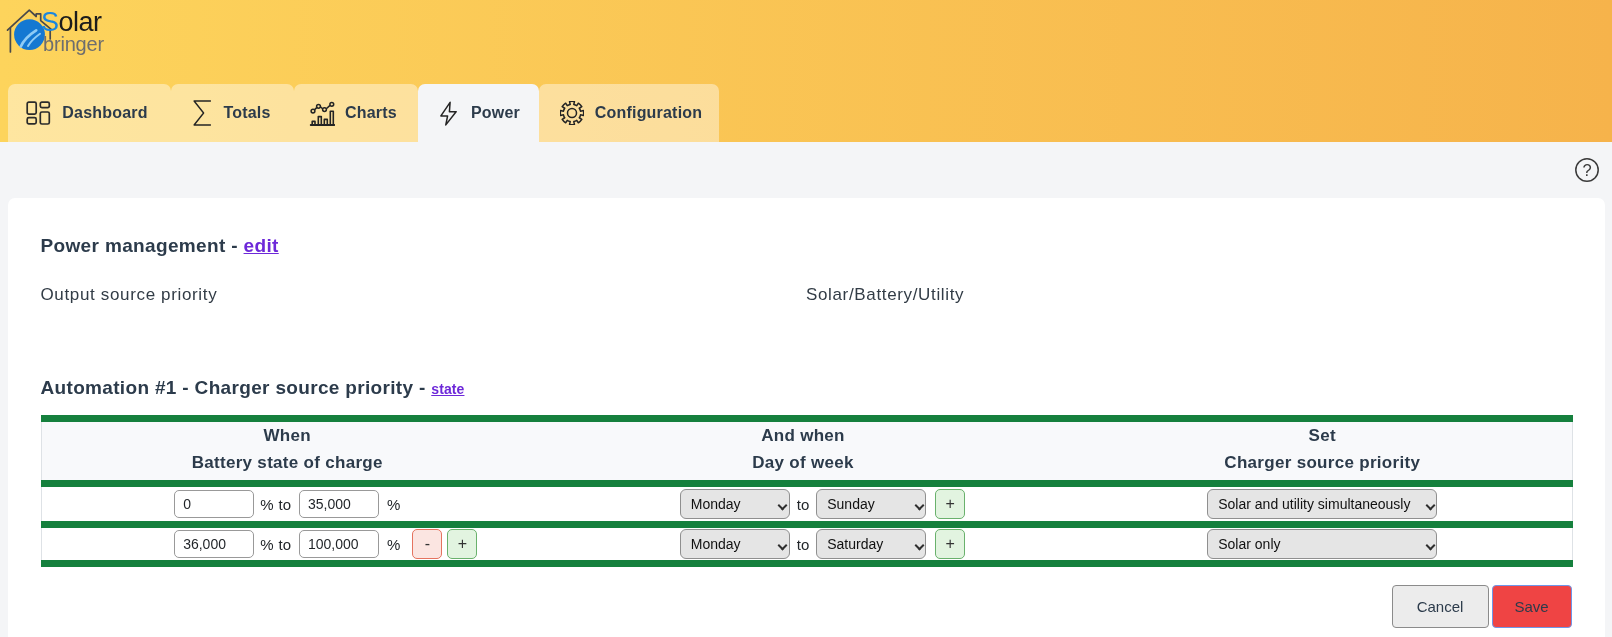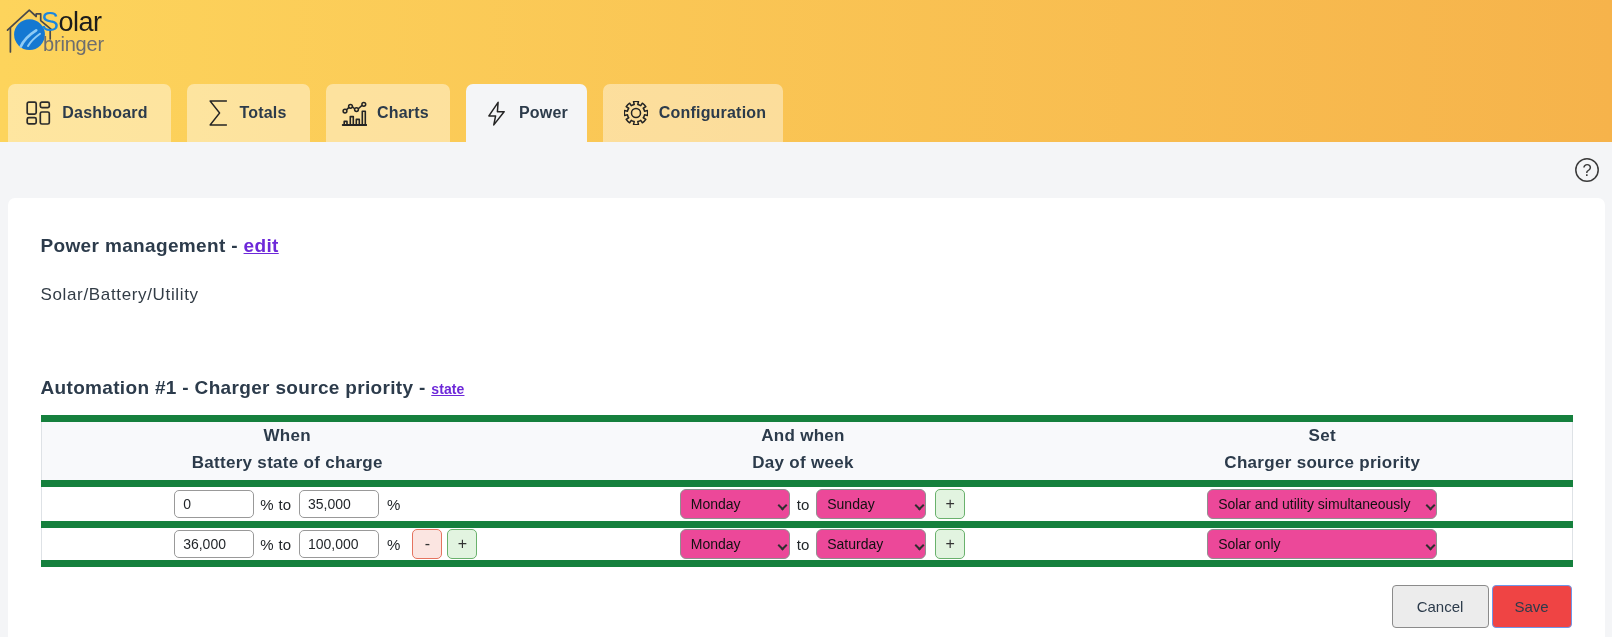--- a/index.html
+++ b/index.html
@@ -5,21 +5,21 @@
 * { margin:0; padding:0; box-sizing:border-box; }
 html,body { width:1612px; height:637px; overflow:hidden; background:#f4f5f7;
   font-family:"Liberation Sans", sans-serif; }
 .header { position:relative; width:1612px; height:142px;
   background:linear-gradient(90deg,#fdd45c,#f6b34b); }
 .logo { position:absolute; left:0; top:0; }
 .brand { position:absolute; left:41px; top:10px; }
 .brand .l1 { font-size:27px; color:#1c1c1c; letter-spacing:-0.5px; line-height:25px;}
 .brand .l1 .s { color:#1a86e0; }
 .brand .l2 { font-size:20px; color:#6e6e6e; letter-spacing:-0.2px; line-height:18px; margin-left:2px;}
-.tabs { position:absolute; left:7.5px; bottom:0; display:flex; gap:16px; }
+.tabs { position:absolute; left:7.5px; bottom:0; display:flex; gap:0; }
 .tab { height:58px; border-radius:7px 7px 0 0; background:rgba(255,255,255,0.42);
   display:flex; align-items:center; justify-content:center; gap:11px;
   font-size:16px; font-weight:bold; color:#2c3b4b; letter-spacing:0.2px; }
 .tab.active { background:#f4f5f7; }
 .tab svg { flex:none; }
 .help { position:absolute; left:1575px; top:158px; }
 .panel { position:absolute; left:7.5px; top:198px; width:1597px; height:560px;
   background:#fff; border-radius:7px 7px 0 0; padding:37px 33px 0; }
 h1 { font-size:19px; font-weight:bold; color:#2c3b4b; letter-spacing:0.35px; }
 h1 a, h2 a { color:#6d28d9; }
@@ -35,21 +35,21 @@
 thead th { background:#f8f9fb; height:64px; padding-bottom:4px; font-size:17px; font-weight:bold;
   color:#2c3b4b; letter-spacing:0.3px; text-align:center; vertical-align:middle;
   line-height:27px; }
 tr.r1 td { height:41px; } tr.r2 td { height:39px; } td { text-align:center; vertical-align:middle; font-size:15px; color:#212529; }
 .cw { display:inline-flex; align-items:center; position:relative; vertical-align:middle; }
 .cw .gap6 { width:6px; } .cw .gap8 { width:8px; } .cw .gap5 { width:5px; } .cw .gap7 { width:7px; }
 input.num { width:80px; height:28px; border:1px solid #999; border-radius:5px;
   font-family:"Liberation Sans",sans-serif; font-size:14px; color:#1f2327; padding:0 6px 0 8px; }
 .sel { position:relative; display:inline-block; }
 .sel select { appearance:none; -webkit-appearance:none; height:30px; border:1px solid #8f8f8f;
-  border-radius:6px; background:#ec4899; font-family:"Liberation Sans",sans-serif;
+  border-radius:6px; background:#e5e5e5; font-family:"Liberation Sans",sans-serif;
   font-size:14px; color:#111; padding:0 24px 0 10px; width:110px; }
 .sel::after { content:""; position:absolute; right:3.6px; top:13.3px; width:5px; height:5px;
   border-right:2.2px solid #2f2f2f; border-bottom:2.2px solid #2f2f2f; transform:rotate(45deg);
   transform-origin:center; pointer-events:none; }
 .sel.wide select { width:230px; }
 .btns { position:absolute; left:100%; top:50%; transform:translateY(-50%);
   display:flex; }
 .bminus, .bplus { width:30px; height:30px; border-radius:5px; font-size:16px;
   font-family:"Liberation Sans",sans-serif; color:#333; line-height:1; }
 .bminus { background:#fbe5e1; border:1px solid #e5735f; margin-left:12px; }
@@ -119,20 +119,21 @@
     </div>
   </div>
 </div>
 <svg class="help" width="24" height="24" viewBox="0 0 24 24">
   <circle cx="12" cy="12" r="11.2" fill="none" stroke="#3a3a3a" stroke-width="1.5"></circle>
   <text x="12" y="18" text-anchor="middle" font-family="Liberation Sans" font-size="16.5" fill="#3a3a3a">?</text>
 </svg>
 <div class="panel">
   <h1>Power management - <a href="#">edit</a></h1>
   <div class="kv">
+    <div class="k">Output source priority</div>
     <div class="v">Solar/Battery/Utility</div>
   </div>
   <h2 class="sect2">Automation #1 - Charger source priority - <a class="del" href="#">state</a></h2>
   <table>
     <colgroup>
         <col style="width:492px">
         <col style="width:540px">
         <col style="width:499px">
       </colgroup>
     <thead>

